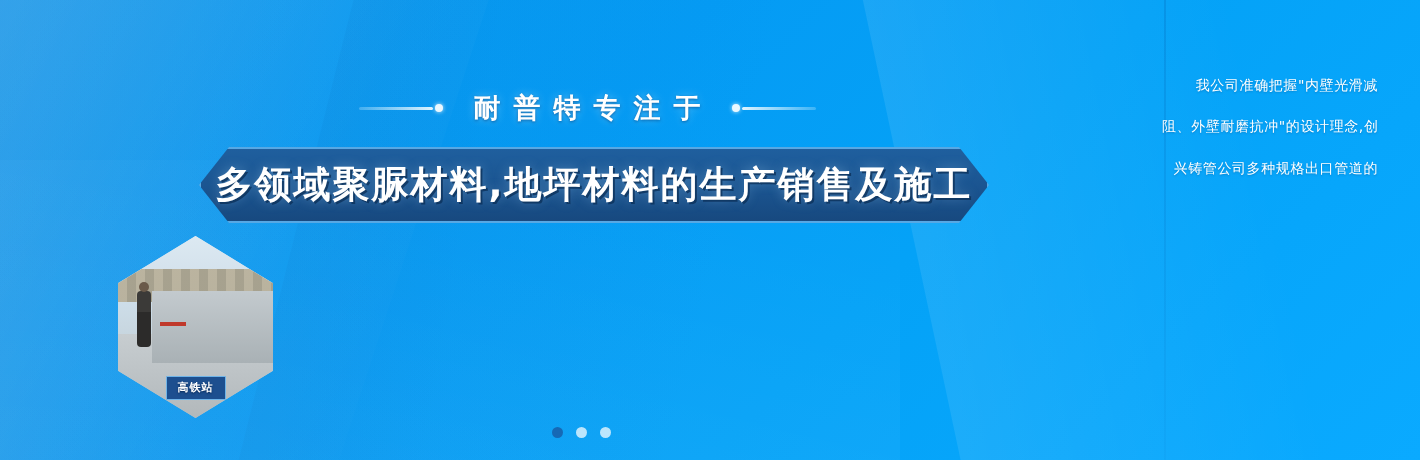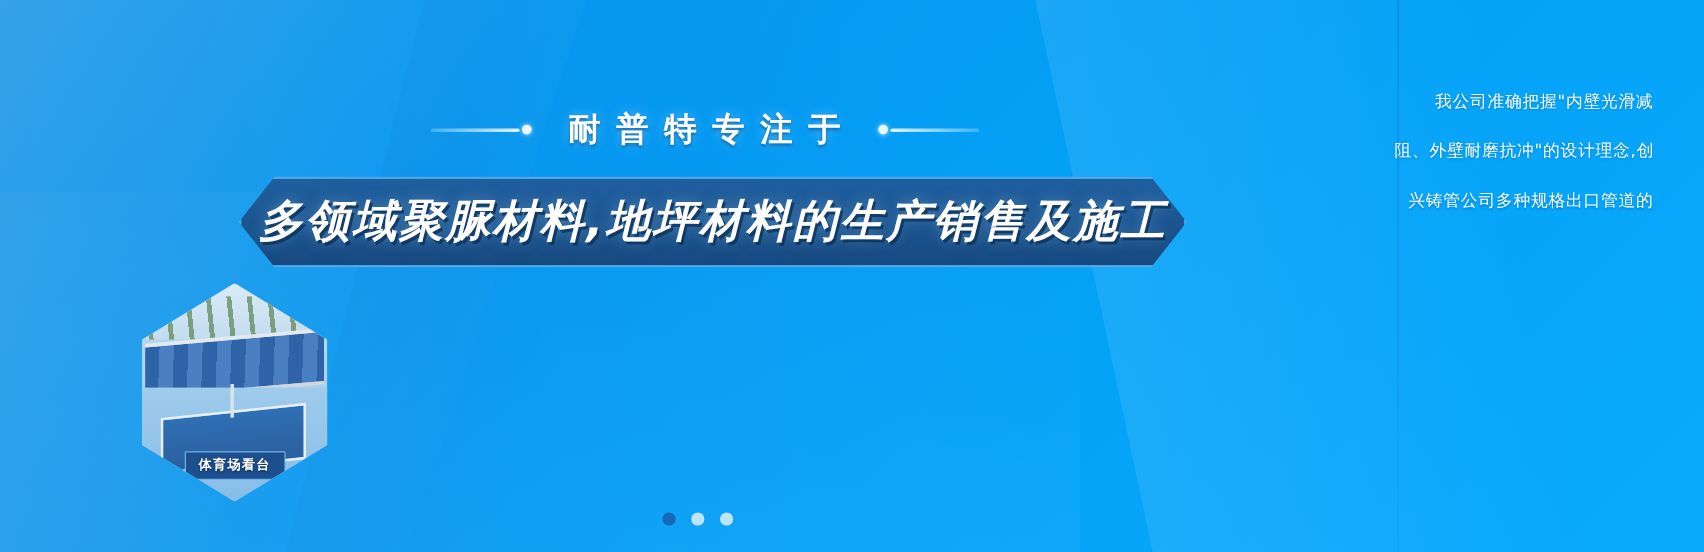--- a/index.html
+++ b/index.html
@@ -72,21 +72,21 @@
   
   #title-plate {
     position:absolute; left:199px; top:147px; width:790px; height:76px;
     background:linear-gradient(180deg, #1f5f9e 0%, #1b5591 50%, #17497f 100%);
     border:2px solid #57a8e4;
     clip-path:polygon(0 50%, 30px 0, calc(100% - 30px) 0, 100% 50%, calc(100% - 30px) 100%, 30px 100%);
     display:flex; align-items:center; justify-content:center;
     box-shadow:0 6px 18px rgba(0,50,100,0.28);
   }
   #title-text {
-    color:#ffffff; font-size:37px; font-weight:bold; font-style:italic;
+    color:#ffffff; font-size:37px; font-weight:bold; 
     letter-spacing:2px; white-space:nowrap;
     text-shadow:2px 2px 0 rgba(10,45,85,0.75), 0 0 12px rgba(180,225,255,0.35);
   }
 
   
   #hex-row {
     position:absolute; left:118px; top:236px;
     display:flex; gap:8px;
   }
   .hex {
@@ -259,33 +259,33 @@
   </div>
 
   <div id="title-plate">
     <span id="title-text">多领域聚脲材料,地坪材料的生产销售及施工</span>
   </div>
 
   <div id="hex-row">
 
 
 
-
-
     <div class="hex">
-      <div class="photo p5">
+      <div class="photo p3">
         <div class="sky"></div>
-          <div class="palms"></div>
-          <div class="seats"></div>
-        <div class="deck"></div>
-          <div class="court"></div>
-          <div class="post"></div>
+          <div class="trees"></div>
+          <div class="deck"></div>
+        <div class="wall"></div>
+          <div class="worker"></div>
+          <div class="roll"></div>
       </div>
-      <span class="cap">体育场看台</span>
+      <span class="cap">高铁站</span>
     </div>
+
+
 
 
   </div>
 
   <div id="right-col">
     <div class="line">我公司准确把握"内壁光滑减</div>
     <div class="line">阻、外壁耐磨抗冲"的设计理念,创</div>
     <div class="line">兴铸管公司多种规格出口管道的</div>
   </div>
 

